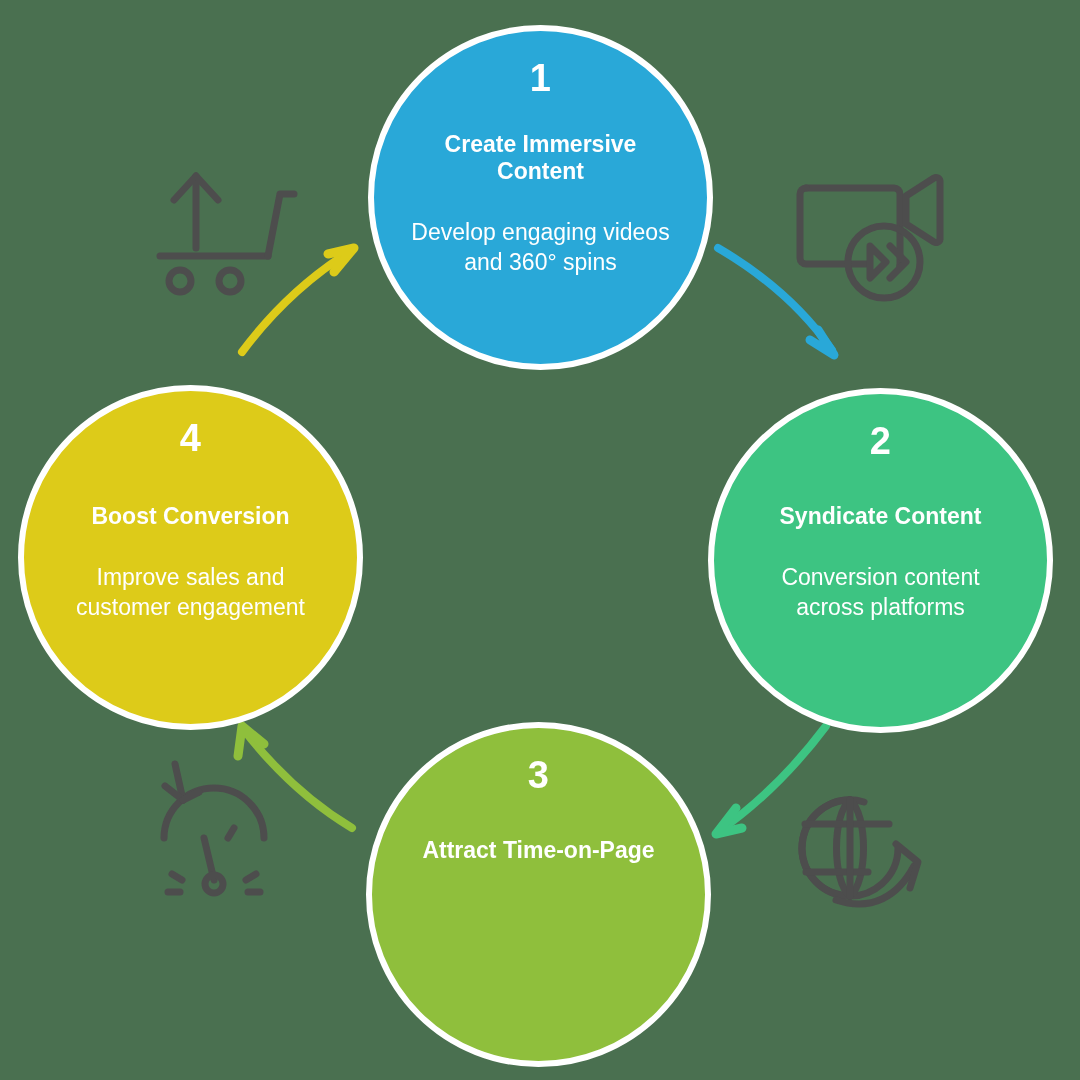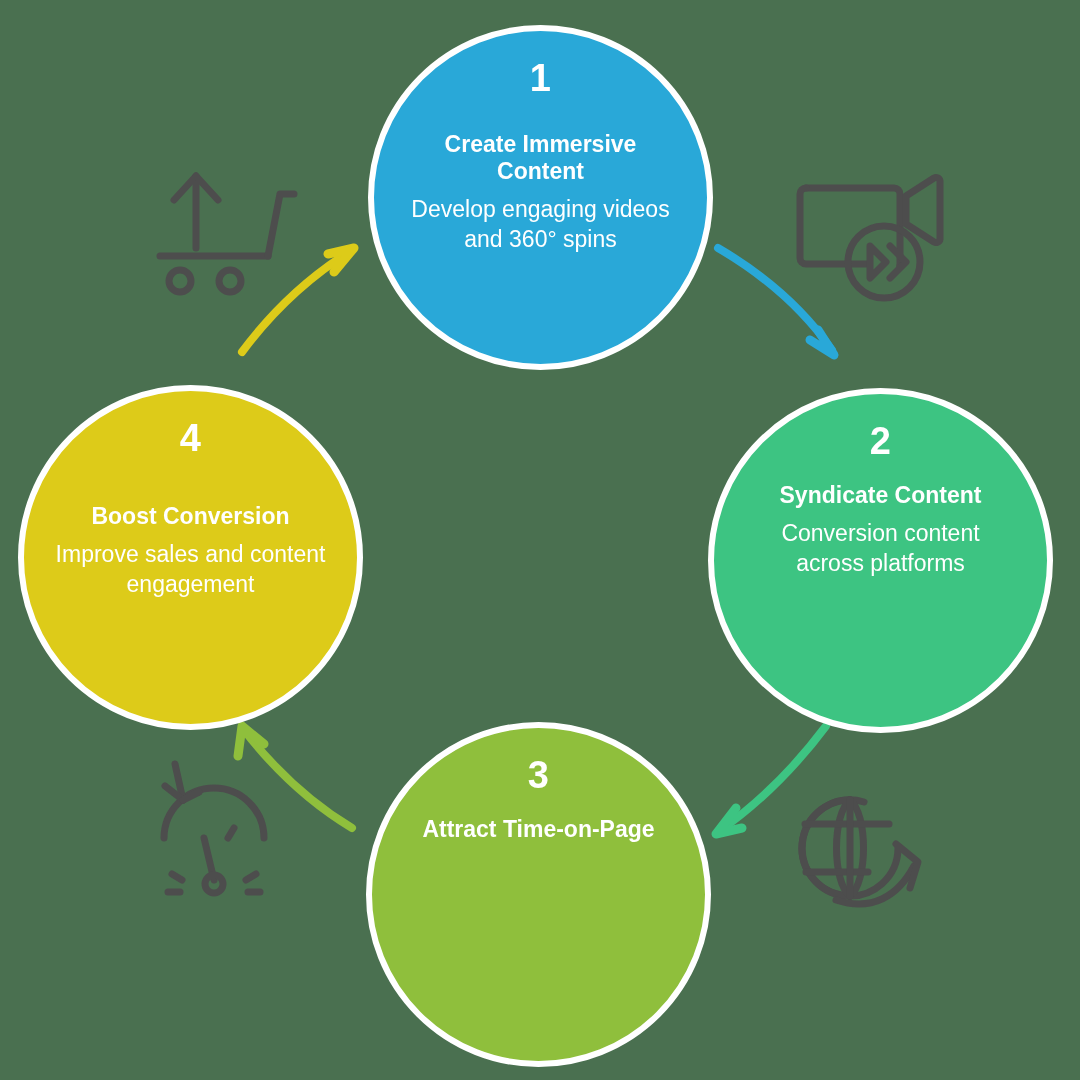--- a/index.html
+++ b/index.html
@@ -47,30 +47,30 @@
     font-size: 23px;
     font-weight: bold;
     line-height: 1.18;
     margin-top: 30px;
     max-width: 265px;
   }
   .node .desc {
     font-size: 23px;
     font-weight: 400;
     line-height: 1.28;
-    margin-top: 10px;
+    margin-top: 33px;
     max-width: 270px;
   }
 
   #node1 { left: 368px; top: 25px;  background: #29a8d8; }
   #node2 { left: 708px; top: 388px; background: #3dc482; }
   #node3 { left: 366px; top: 722px; background: #8fbf3c; }
   #node4 { left: 18px;  top: 385px; background: #ddcb19; }
 
-  #node2 .title, #node3 .title { margin-top: 22px; }
+  #node2 .title, #node3 .title { margin-top: 43px; }
   #node4 .title { margin-top: 46px; }
   #node4 .desc  { max-width: 290px; }
   #node1 .title { margin-top: 34px; }
 
   
   #arrows, #icons {
     position: absolute;
     left: 0; top: 0;
     width: 1080px;
     height: 1080px;
@@ -174,16 +174,16 @@
   </div>
 
   <div class="node" id="node3" style="background: rgb(143, 191, 60);">
     <div class="num">3</div>
     <div class="title">Attract Time-on-Page</div>
   </div>
 
   <div class="node" id="node4" style="background: rgb(221, 203, 25);">
     <div class="num">4</div>
     <div class="title">Boost Conversion</div>
-    <div class="desc">Improve sales and content engagement</div>
+    <div class="desc">Improve sales and customer engagement</div>
   </div>
 
 </div>
 
 </body></html>

